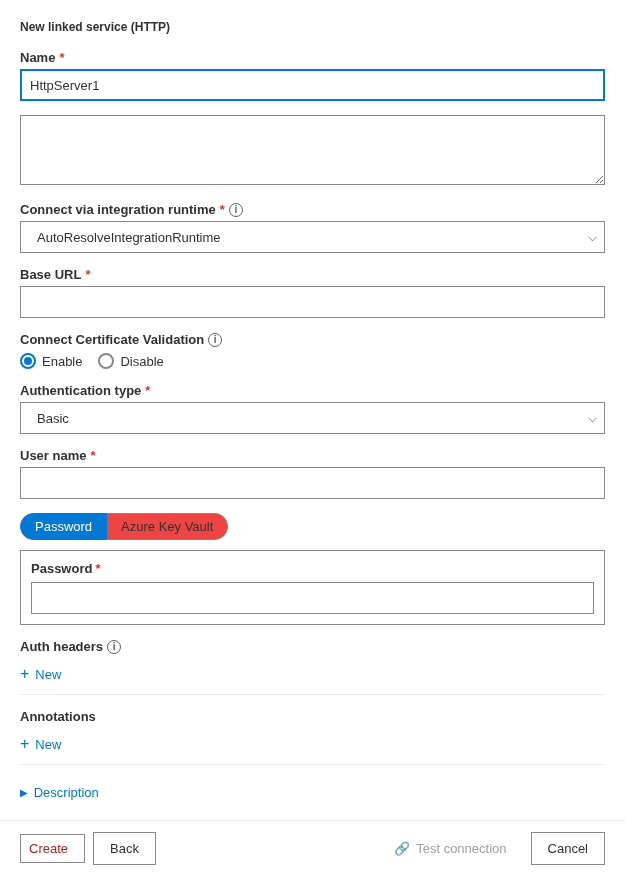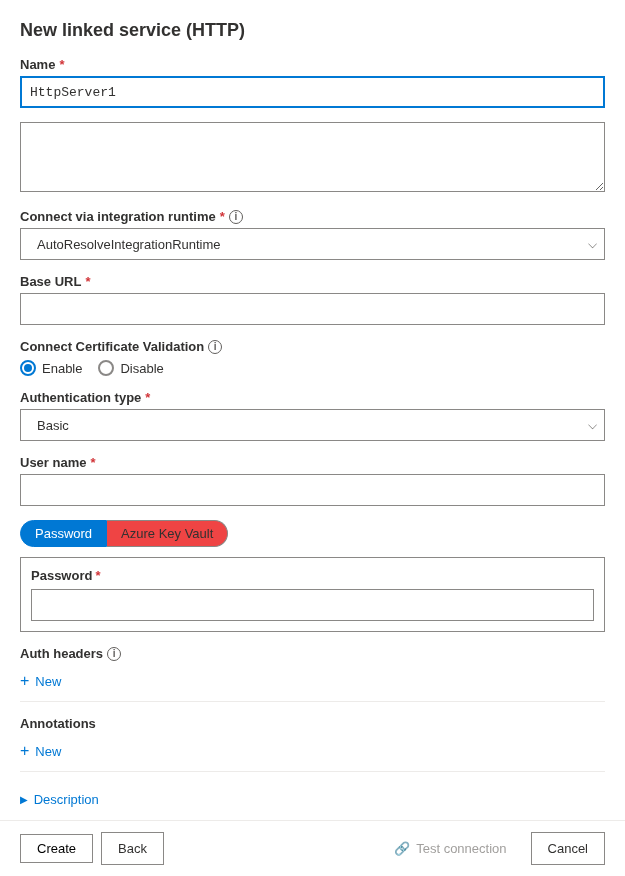--- a/index.html
+++ b/index.html
@@ -10,21 +10,21 @@
       background: #fff;
       width: 625px;
       min-height: 876px;
     }
     .panel {
       padding: 20px 20px 0 20px;
       height: 820px;
       overflow-y: auto;
     }
     .panel-title {
-      font-size: 18px;
+      font-size: 12px;
       font-weight: 600;
       color: #323130;
       margin-bottom: 16px;
     }
     .field-group {
       margin-bottom: 14px;
     }
     .field-label {
       font-size: 13px;
       font-weight: 600;
@@ -49,21 +49,21 @@
       color: #605e5c;
       cursor: pointer;
       font-style: normal;
     }
     .text-input {
       width: 100%;
       height: 32px;
       border: 1px solid #8a8886;
       padding: 4px 8px;
       font-size: 13px;
-      font-family: Liberation Mono, monospace;
+      font-family: Liberation Sans, sans-serif;
       color: #323130;
       outline: none;
     }
     .text-input.active-border {
       border-color: #0078d4;
       border-width: 2px;
     }
     .textarea-input {
       width: 100%;
       height: 70px;
@@ -234,22 +234,23 @@
     .btn-primary {
       padding: 6px 16px;
       background: #fff;
       border: 1px solid #8a8886;
       font-size: 13px;
       font-family: inherit;
       color: #323130;
       cursor: pointer;
     }
     .btn-primary:disabled {
-      color: #000000;
+      color: #b91c1c;
       cursor: default;
+      padding-left: 8px;
     }
     .btn-secondary {
       padding: 8px 16px;
       background: #fff;
       border: 1px solid #8a8886;
       font-size: 13px;
       font-family: inherit;
       color: #323130;
       cursor: pointer;
     }

